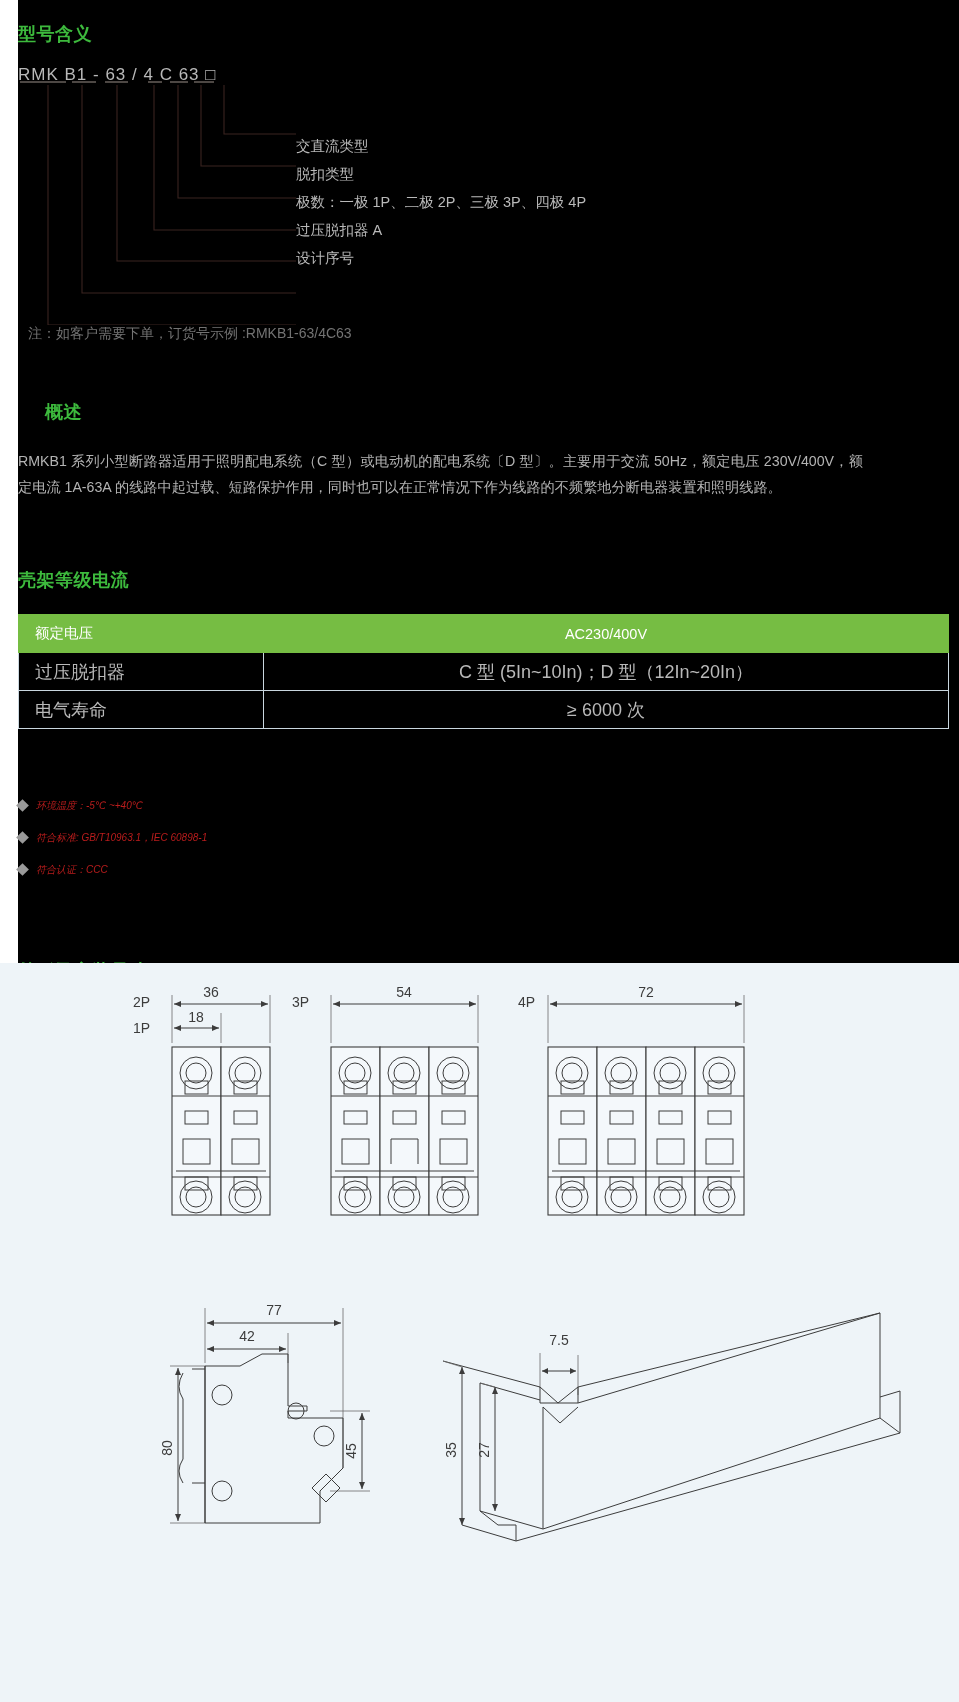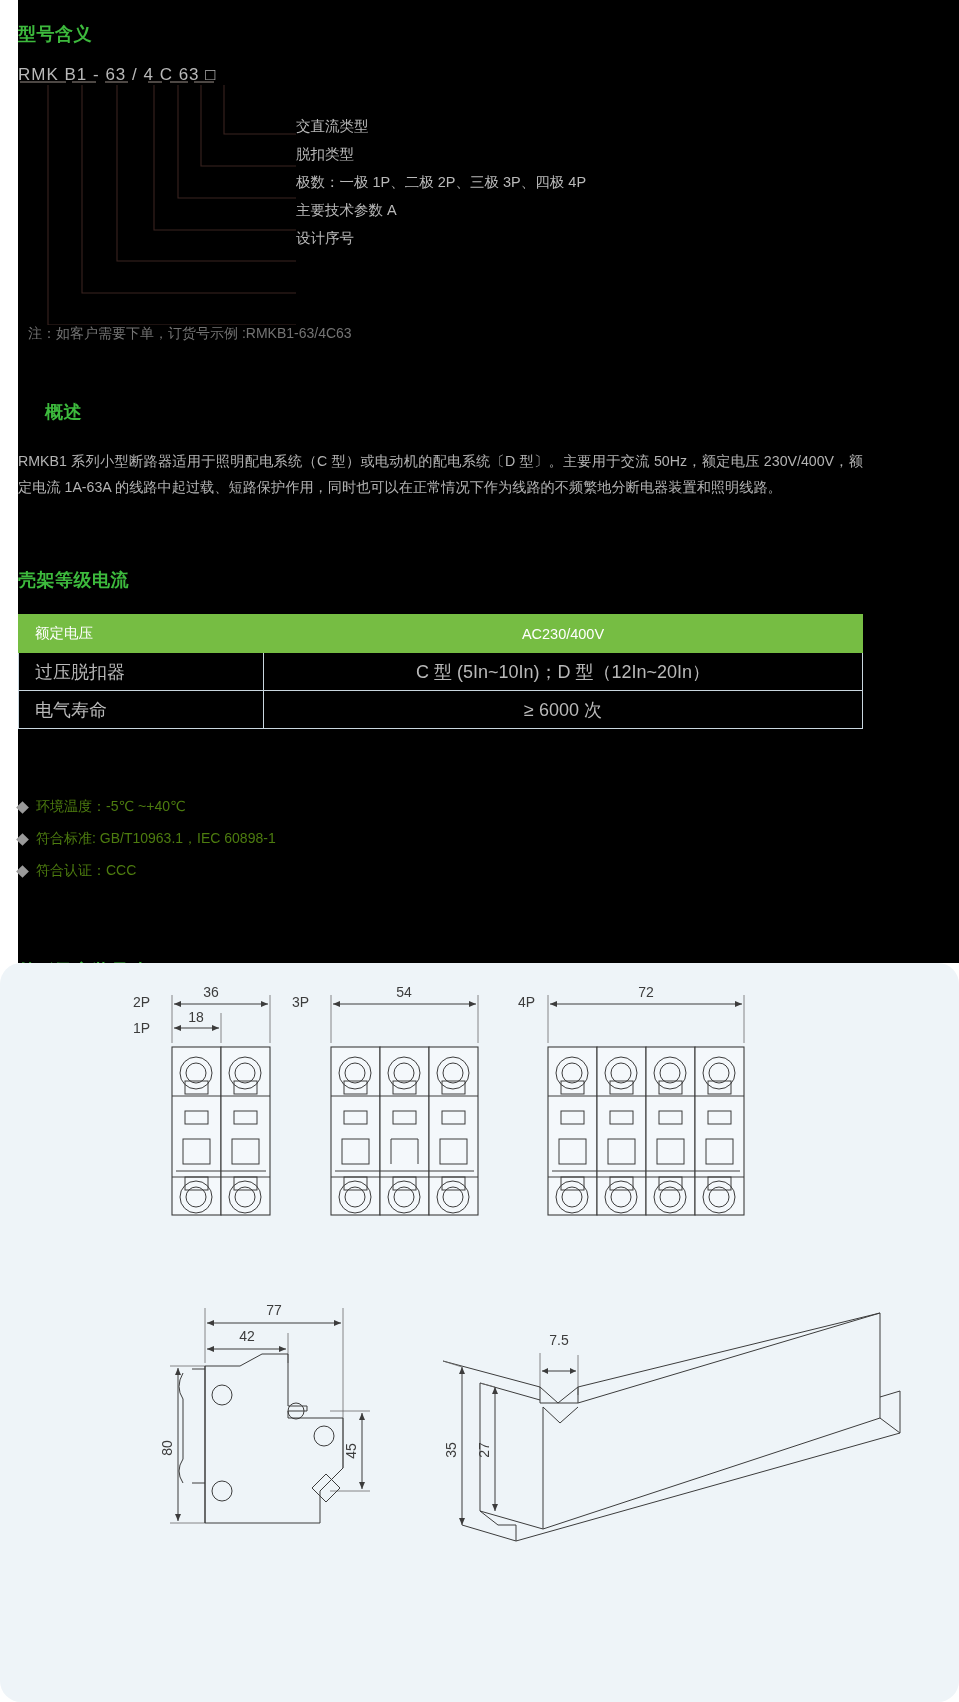--- a/index.html
+++ b/index.html
@@ -53,21 +53,21 @@
   }
 
   .leader-svg {
     position: absolute;
     left: 0; top: 60px;
     width: 700px; height: 265px;
   }
 
   .desig-labels {
     position: absolute;
-    left: 296px; top: 112px;
+    left: 296px; top: 132px;
     width: 620px;
   }
   .desig-labels .row {
     height: 28px;
     line-height: 28px;
     font-size: 14.5px;
     color: #b9b9b9;
     white-space: nowrap;
   }
 
@@ -87,21 +87,21 @@
     font-size: 14.2px;
     line-height: 26px;
     color: #b3b3b3;
     text-align: justify;
   }
 
   
   .spec-table {
     position: absolute;
     left: 18px; top: 614px;
-    width: 845px;
+    width: 931px;
     border-collapse: collapse;
     table-layout: fixed;
   }
   .spec-table td {
     height: 38px;
     border: 1px solid #c9d6df;
     color: #b9b9b9;
     font-size: 18px;
   }
   .spec-table td.label {
@@ -116,42 +116,42 @@
     border-color: #76bd43;
     font-size: 14.5px;
   }
 
   
   .bullets {
     position: absolute;
     left: 18px; top: 790px;
   }
   .bullets .bl {
-    font-size: 14px;
-    color: #4d7c0f;
+    font-size: 10px;
+    color: #b91c1c;
     line-height: 32px;
     white-space: nowrap;
+    font-style: italic;
   }
   .bullets .dia {
     display: inline-block;
     width: 9px; height: 9px;
     background: #9a9a9a;
     transform: rotate(45deg);
     margin-right: 9px;
     position: relative;
     top: 1px;
   }
 
   
   .draw-panel {
     position: absolute;
     left: 0; top: 963px;
     width: 959px; height: 739px;
     background: #eef4f8;
-    border-radius: 21px;
   }
   .draw-svg { position: absolute; left: 0; top: 0; }
 
   .dim-txt {
     font-family: "Liberation Sans", sans-serif;
     font-size: 14px;
     fill: #3c3c3c;
   }
   .pole-txt {
     font-family: "Liberation Sans", sans-serif;
@@ -191,21 +191,21 @@
         <path d="M148,22 L162,22"></path>
       <path d="M170,22 L188,22"></path>
         <path d="M194,22 L214,22"></path>
     </g>
   </svg>
 
   <div class="desig-labels">
     <div class="row">交直流类型</div>
     <div class="row">脱扣类型</div>
     <div class="row">极数：一极 1P、二极 2P、三极 3P、四极 4P</div>
-    <div class="row">主要技术参数 A</div>
+    <div class="row">过压脱扣器 A</div>
     <div class="row">设计序号</div>
   </div>
 
   <div class="order-note">注：如客户需要下单，订货号示例 :RMKB1-63/4C63</div>
 
   <h2 class="section-title" style="top:400px;padding-left:27px;">概述</h2>
   <div class="overview-body">RMKB1 系列小型断路器适用于照明配电系统（C 型）或电动机的配电系统〔D 型〕。主要用于交流 50Hz，额定电压 230V/400V，额定电流 1A-63A 的线路中起过载、短路保护作用，同时也可以在正常情况下作为线路的不频繁地分断电器装置和照明线路。</div>
 
   <h2 class="section-title" style="top:568px;">壳架等级电流</h2>
 

